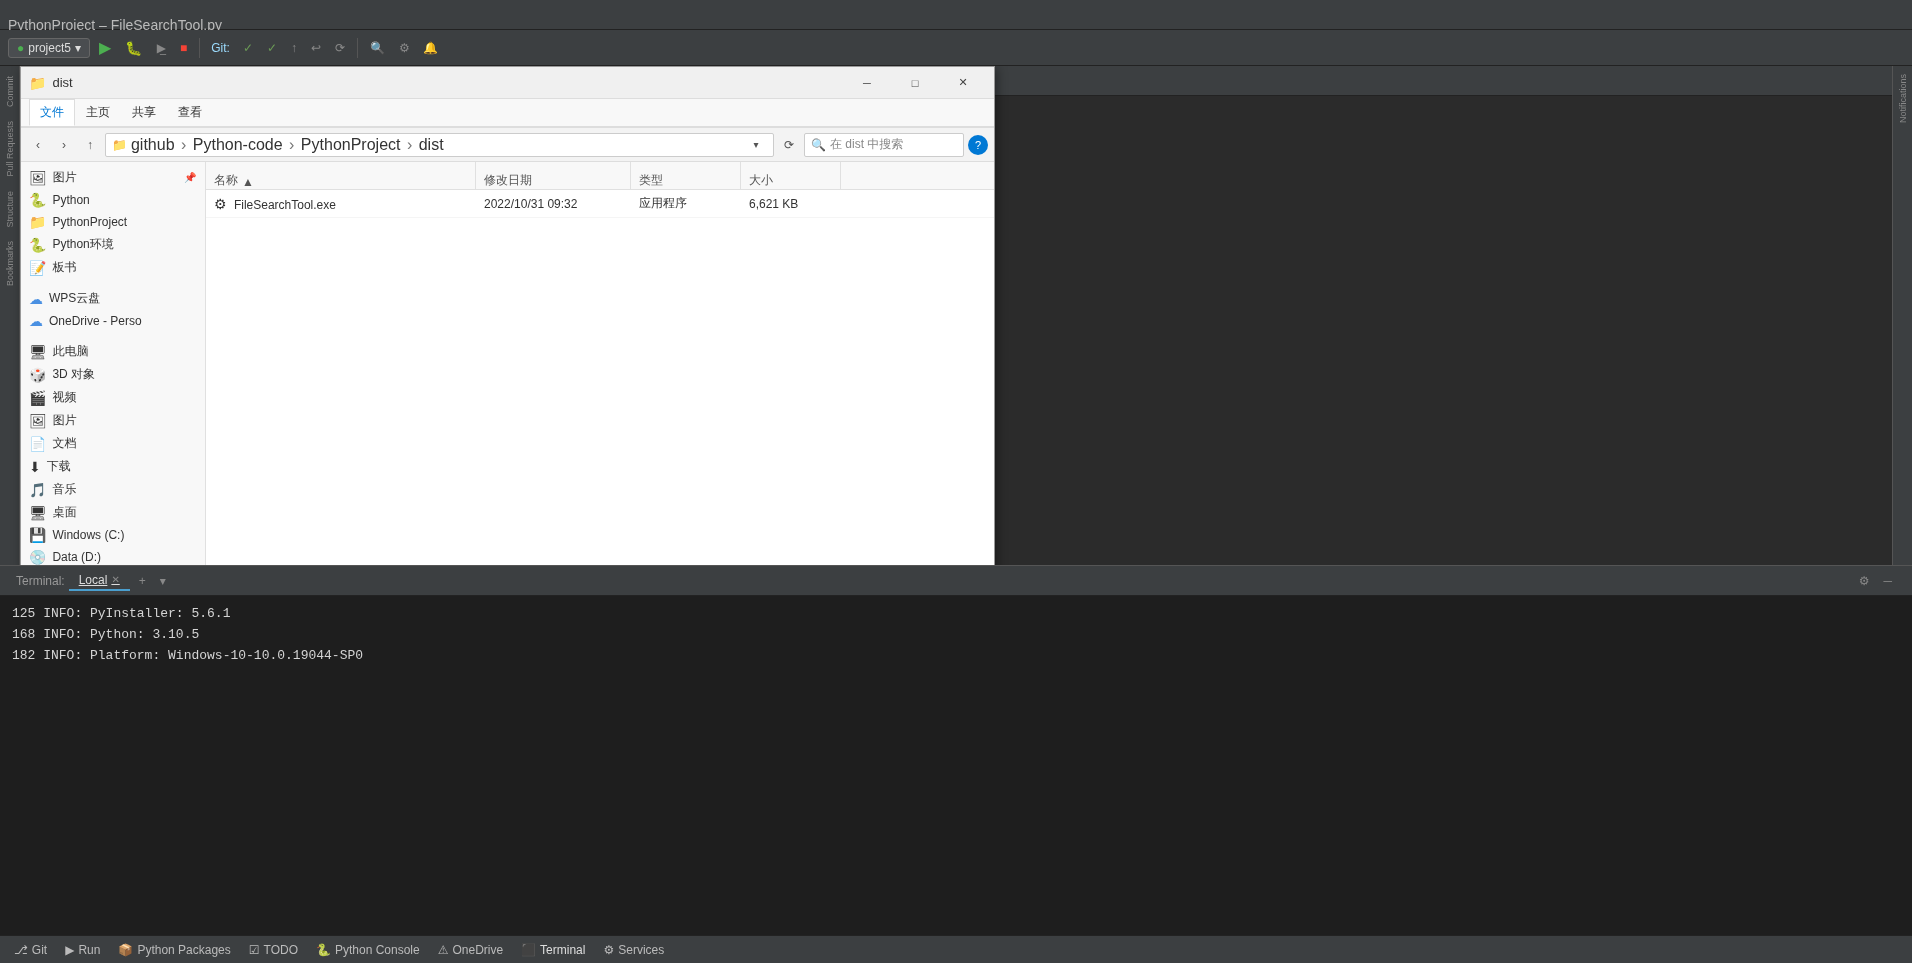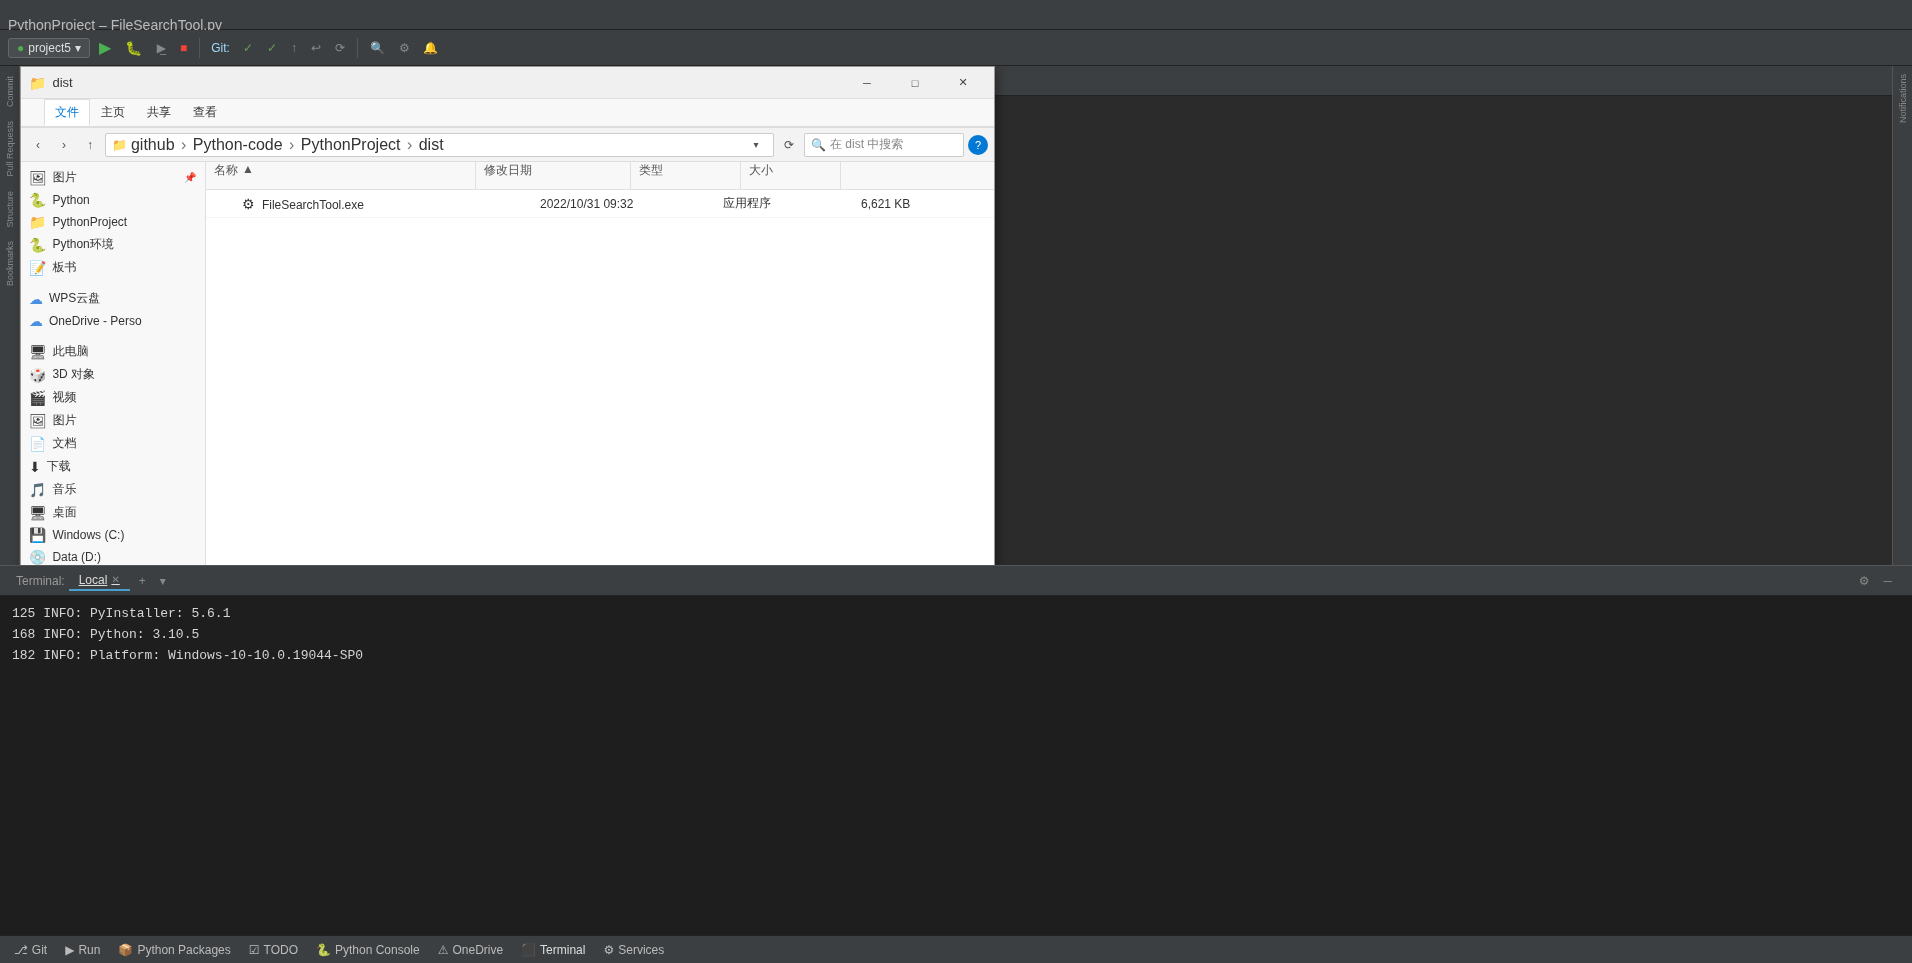--- a/index.html
+++ b/index.html
@@ -145,21 +145,21 @@
     }
 
     
     .ribbon {
       background: #f8f8f8;
       border-bottom: 1px solid #ddd;
       flex-shrink: 0;
     }
     .ribbon-tabs {
       display: flex;
-      padding: 0 23px;
+      padding: 0 8px;
       height: 28px;
       border-bottom: 1px solid #ddd;
     }
     .ribbon-tab {
       padding: 4px 10px;
       font-size: 12px;
       color: #333;
       cursor: pointer;
       border: 1px solid transparent;
     }
@@ -290,21 +290,21 @@
       height: 28px;
       align-items: center;
     }
     .file-col-header {
       padding: 0 8px;
       font-size: 12px;
       color: #555;
       cursor: pointer;
       user-select: none;
       display: flex;
-      align-items: flex-start;
+      align-items: flex-end;
       gap: 4px;
       border-right: 1px solid #e0e0e0;
       height: 100%;
     }
     .col-name { width: 270px; }
     .col-date { width: 155px; }
     .col-type { width: 110px; }
     .col-size { width: 100px; }
 
     .file-list {
@@ -320,21 +320,20 @@
       cursor: pointer;
       height: 28px;
     }
     .file-cell {
       padding: 0 8px;
       font-size: 12px;
       color: #333;
       overflow: hidden;
       text-overflow: ellipsis;
       white-space: nowrap;
-      margin-left: 28px;
     }
     .file-icon { font-size: 14px; margin-right: 4px; }
 
     
     .bottom-area {
       height: 370px;
       background: #1e1e1e;
       display: flex;
       flex-direction: column;
       border-top: 1px solid #555;

